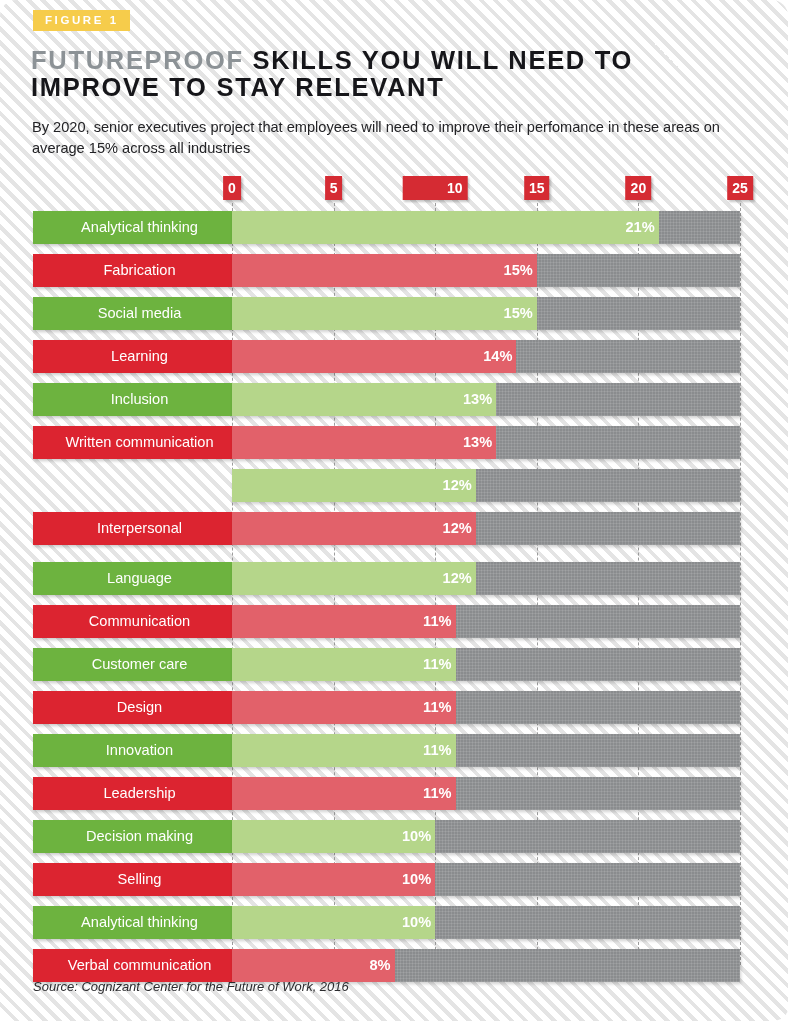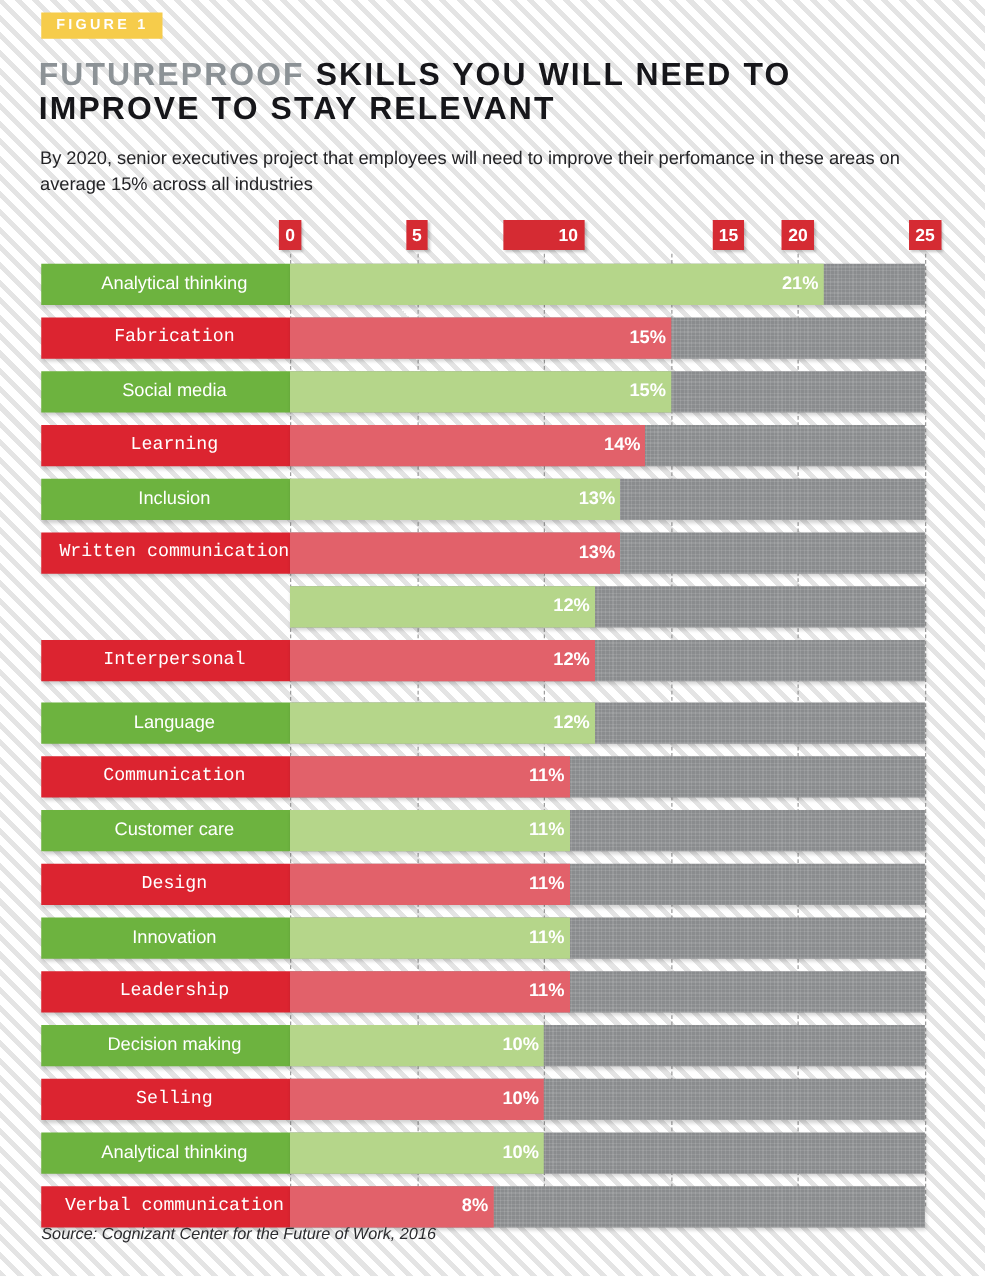--- a/index.html
+++ b/index.html
@@ -20,20 +20,21 @@
     width: 788px;
     height: 1024px;
     box-sizing: border-box;
     background-color: #ffffff;
     background-image: repeating-linear-gradient(
       45deg,
       #e4e4e4 0px, #e4e4e4 4px,
       #ffffff 4px, #ffffff 10px
     );
     border-bottom: 3px solid #ffffff;
+    border-radius: 16px;
   }
 
   
   .figure-badge {
     position: absolute;
     left: 33px;
     top: 10px;
     height: 21px;
     line-height: 21px;
     padding: 0 11px 0 12px;
@@ -127,21 +128,21 @@
     box-sizing: border-box;
     padding-left: 14px;
     color: #ffffff;
     font-size: 14.6px;
     white-space: nowrap;
     overflow: hidden;
     box-shadow: 1px 2px 3px rgba(0,0,0,0.20);
     text-align: center;
   }
   .bar-label.green { background: #6db33f; }
-  .bar-label.red   { background: #dc2430; font-family: Liberation Mono, monospace; }
+  .bar-label.red   { background: #dc2430; }
 
   .bar-track {
     position: absolute;
     left: 232px;
     top: 0;
     width: 508px;
     height: 33px;
     background-color: #8a8c8e;
     background-image:
       repeating-linear-gradient(0deg, rgba(255,255,255,0.10) 0 1px, rgba(0,0,0,0) 1px 3px),
@@ -187,21 +188,21 @@
 
   <div class="subtitle">By 2020, senior executives project that employees will need to improve their perfomance in these areas on average 15% across all industries</div>
 
   <div class="axis-layer" id="axis-layer">
       <div class="axis-tickbox" style="left: 232px;">0</div>
       <div class="axis-gridline" style="left: 232px;"></div>
       <div class="axis-tickbox" style="left: 333.6px;">5</div>
       <div class="axis-gridline" style="left: 333.6px;"></div>
       <div class="axis-tickbox" style="left: 435.2px; padding-left: 44px;">10</div>
       <div class="axis-gridline" style="left: 435.2px;"></div>
-      <div class="axis-tickbox" style="left: 536.8px; margin-left: 46px;">15</div>
+      <div class="axis-tickbox" style="left: 536.8px;">15</div>
       <div class="axis-gridline" style="left: 536.8px;"></div>
       <div class="axis-tickbox" style="left: 638.4px;">20</div>
       <div class="axis-gridline" style="left: 638.4px;"></div>
       <div class="axis-tickbox" style="left: 740px;">25</div>
       <div class="axis-gridline" style="left: 740px;"></div>
     </div>
 
   <div class="bars-layer" id="bars-layer">
       <div class="bar-row">
         <div class="bar-label green">Analytical thinking</div>

